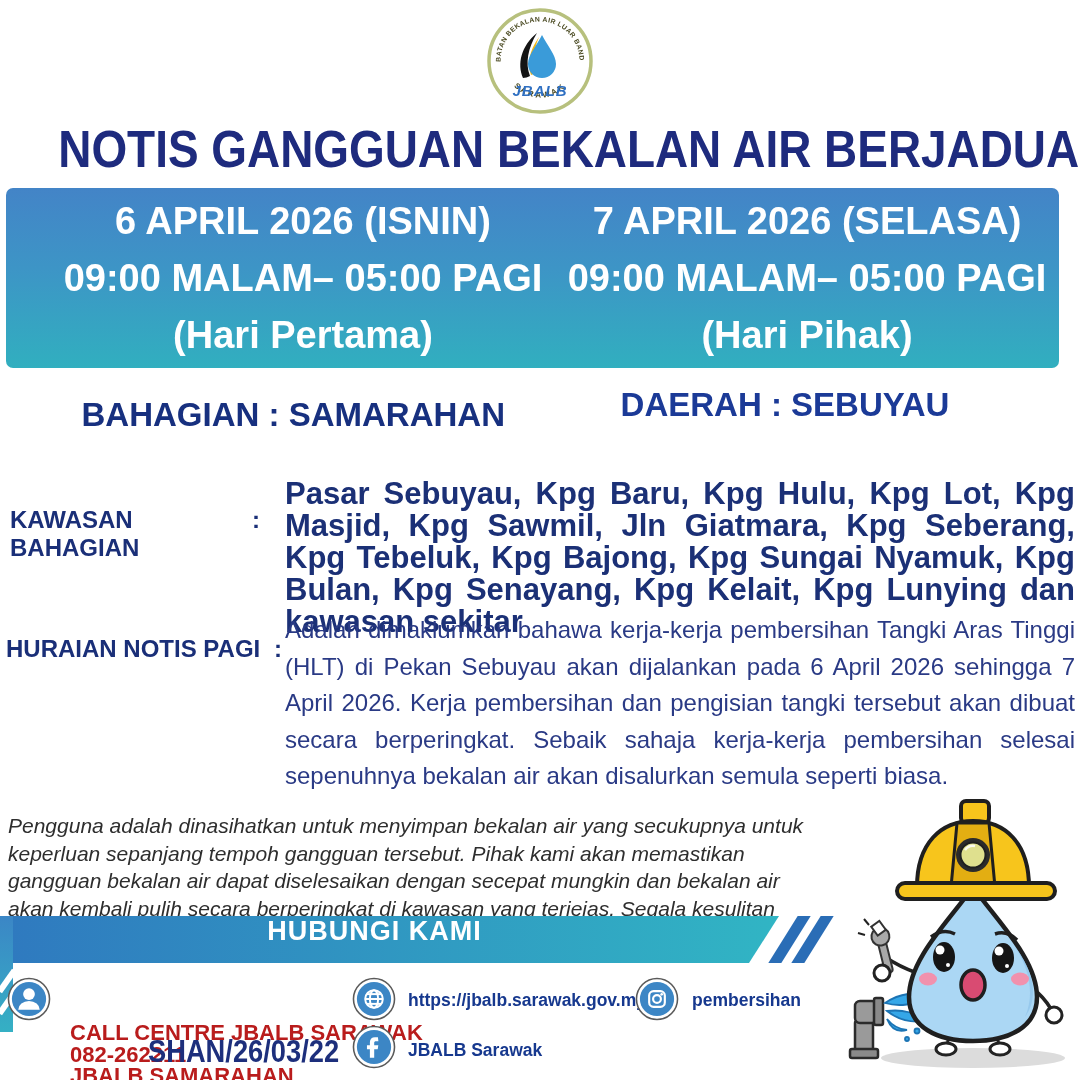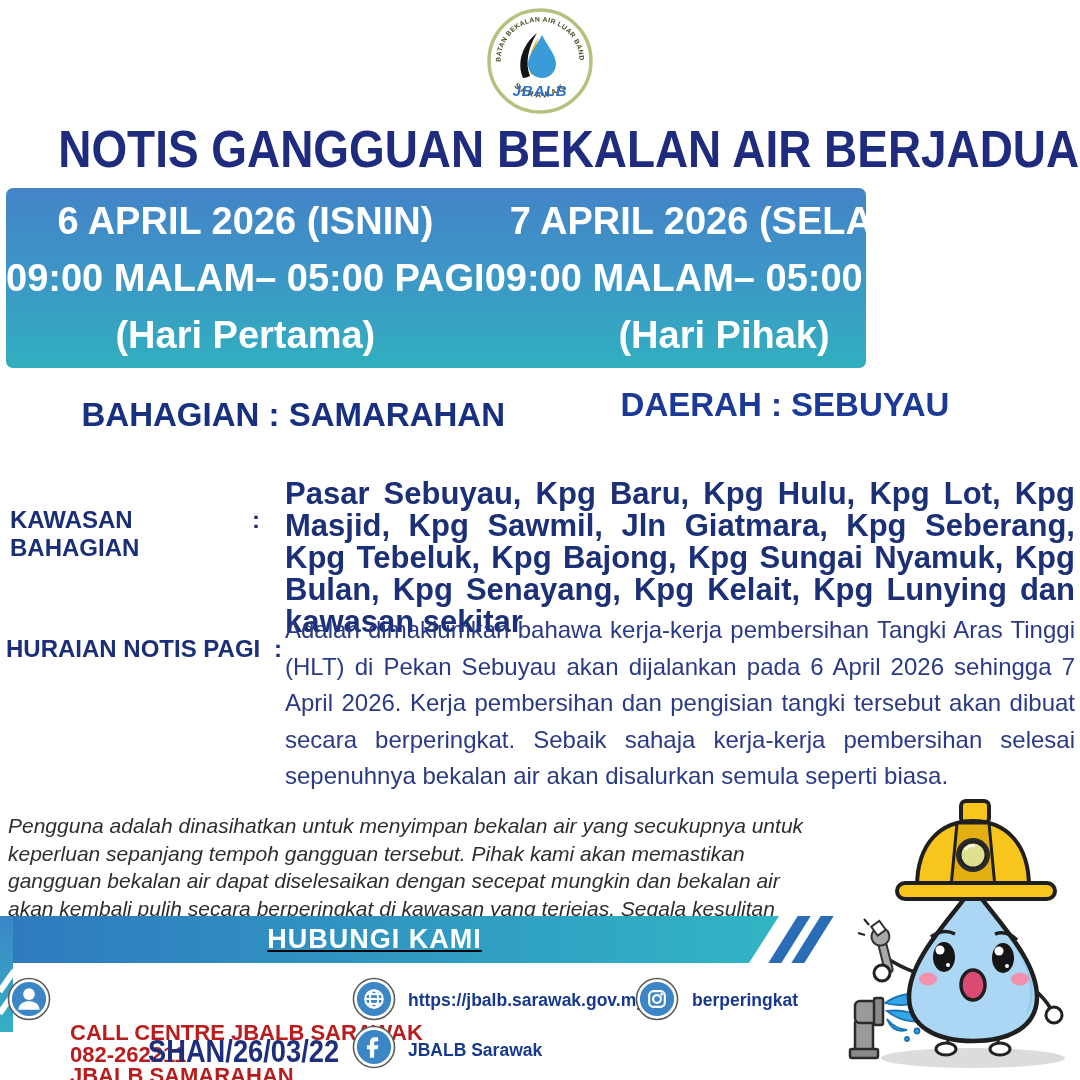--- a/index.html
+++ b/index.html
@@ -10,23 +10,23 @@
   
   .logo{position:absolute;left:487px;top:8px;width:106px;height:106px;}
   
   .title{position:absolute;left:0;top:120px;width:1080px;text-align:center;}
   .title span{
     display:inline-block;font-size:51px;font-weight:bold;color:#1e2b7e;
     transform:scaleX(.90);transform-origin:center;white-space:nowrap;letter-spacing:0;
   }
   
   .date-band{
-    position:absolute;left:6px;top:188px;width:860px;height:180px;border-radius:7px;
+    position:absolute;left:6px;top:188px;width:1008px;height:180px;border-radius:7px;
     background:linear-gradient(180deg,#4384c7 0%,#3d95c6 45%,#31afbf 100%);
-    display:flex;color:#fff;font-weight:bold;
+    display:flex;color:#fff;font-weight:bold;padding-left:45px;
   }
   .date-col{flex:1;display:flex;flex-direction:column;justify-content:center;align-items:center;}
   .date-col div{font-size:38px;line-height:57px;white-space:nowrap;}
   
   .region-bahagian{position:absolute;left:55px;top:396px;width:450px;text-align:right;
     font-size:33px;font-weight:bold;color:#17307f;white-space:nowrap;}
   .region-daerah{position:absolute;left:595px;top:386px;width:380px;text-align:center;
     font-size:33px;font-weight:bold;color:#1b3a97;white-space:nowrap;}
   
   .info-label{position:absolute;display:flex;justify-content:space-between;
@@ -37,21 +37,21 @@
   .kawasan-text{top:478px;font-size:31px;font-weight:bold;line-height:32px;}
   .huraian-text{top:612px;font-size:24px;font-weight:normal;color:#2a3a85;line-height:36.5px;}
   
   .disclaimer{position:absolute;left:8px;top:812px;width:812px;font-style:italic;
     font-size:21px;line-height:27.5px;color:#2e2e2e;text-align:left;}
   
   .hubungi-band{
     position:absolute;left:0;top:916px;width:779px;height:47px;
     background:linear-gradient(90deg,#2f79bf 0%,#31b5c4 100%);
     clip-path:polygon(0 0,100% 0,calc(100% - 30px) 100%,0 100%);
-    display:flex;align-items:center;justify-content:center;text-decoration:underline;
+    display:flex;justify-content:center;
   }
   .hubungi-band span{color:#fff;font-size:27px;font-weight:bold;letter-spacing:1px;padding-right:30px;}
   .stripe{position:absolute;top:916px;width:13px;height:47px;background:#2a6db6;transform:skewX(-32deg);}
   .stripe.s1{left:783px;}
   .stripe.s2{left:806px;}
   .vstrip{position:absolute;left:0;top:916px;width:13px;height:116px;
     background:linear-gradient(180deg,#3b86c6,#35b0c4);}
   .vgap{position:absolute;left:-6px;width:26px;height:6px;background:#ffffff;transform:rotate(-55deg);}
   .vgap.g1{top:62px;} .vgap.g2{top:84px;}
   
@@ -174,21 +174,21 @@
   </svg>
   <div class="link-text facebook-text">JBALB Sarawak</div>
 
   <svg class="cicon icon-instagram" viewBox="0 0 45 45">
     <circle cx="22.5" cy="22.5" r="21" fill="#ffffff" stroke="#5a5a5a" stroke-width="1.6"></circle>
     <circle cx="22.5" cy="22.5" r="17.5" fill="#3c86c5"></circle>
     <rect x="14.5" y="14.5" width="16" height="16" rx="4.5" stroke="#ffffff" stroke-width="2.2" fill="none"></rect>
     <circle cx="22.5" cy="22.5" r="4" stroke="#ffffff" stroke-width="2.2" fill="none"></circle>
     <circle cx="27.3" cy="17.7" r="1.4" fill="#ffffff"></circle>
   </svg>
-  <div class="link-text instagram-text">berperingkat</div>
+  <div class="link-text instagram-text">pembersihan</div>
 
   <div class="reference">SHAN/26/03/22</div>
 
   <svg class="mascot" viewBox="0 0 235 278">
     <ellipse cx="128" cy="263" rx="92" ry="10" fill="#dcdcdc"></ellipse>
 
     <g stroke="#2b2b2b" stroke-width="2.5">
       <rect x="10" y="226" width="18" height="32" rx="2" fill="#9a9a9a"></rect>
       <rect x="5" y="254" width="28" height="9" rx="2" fill="#8a8a8a"></rect>
       <rect x="10" y="206" width="22" height="22" rx="5" fill="#9a9a9a"></rect>

